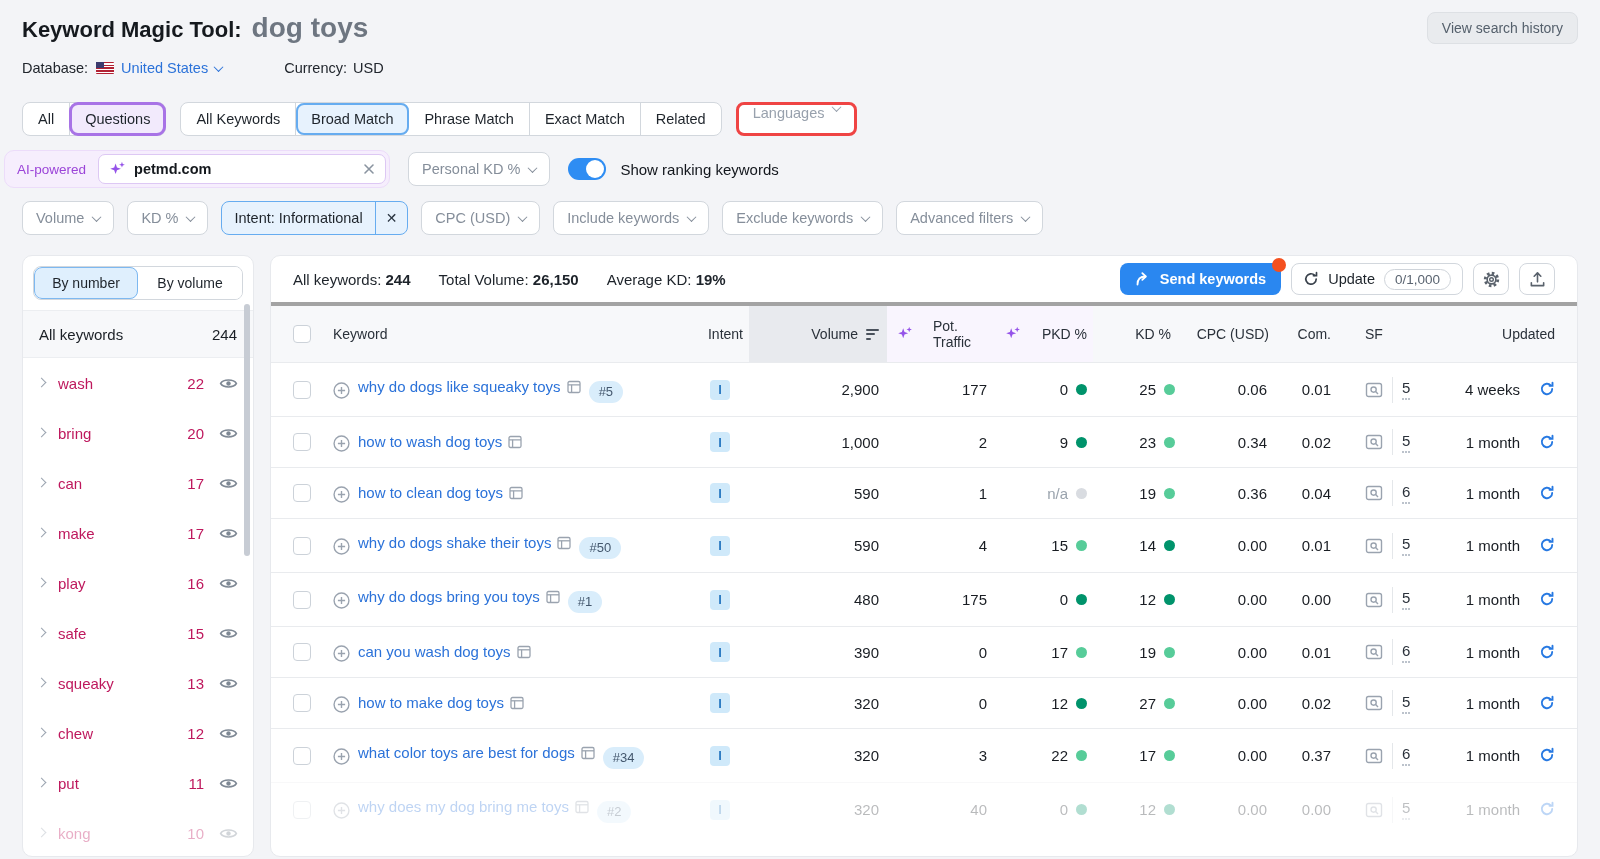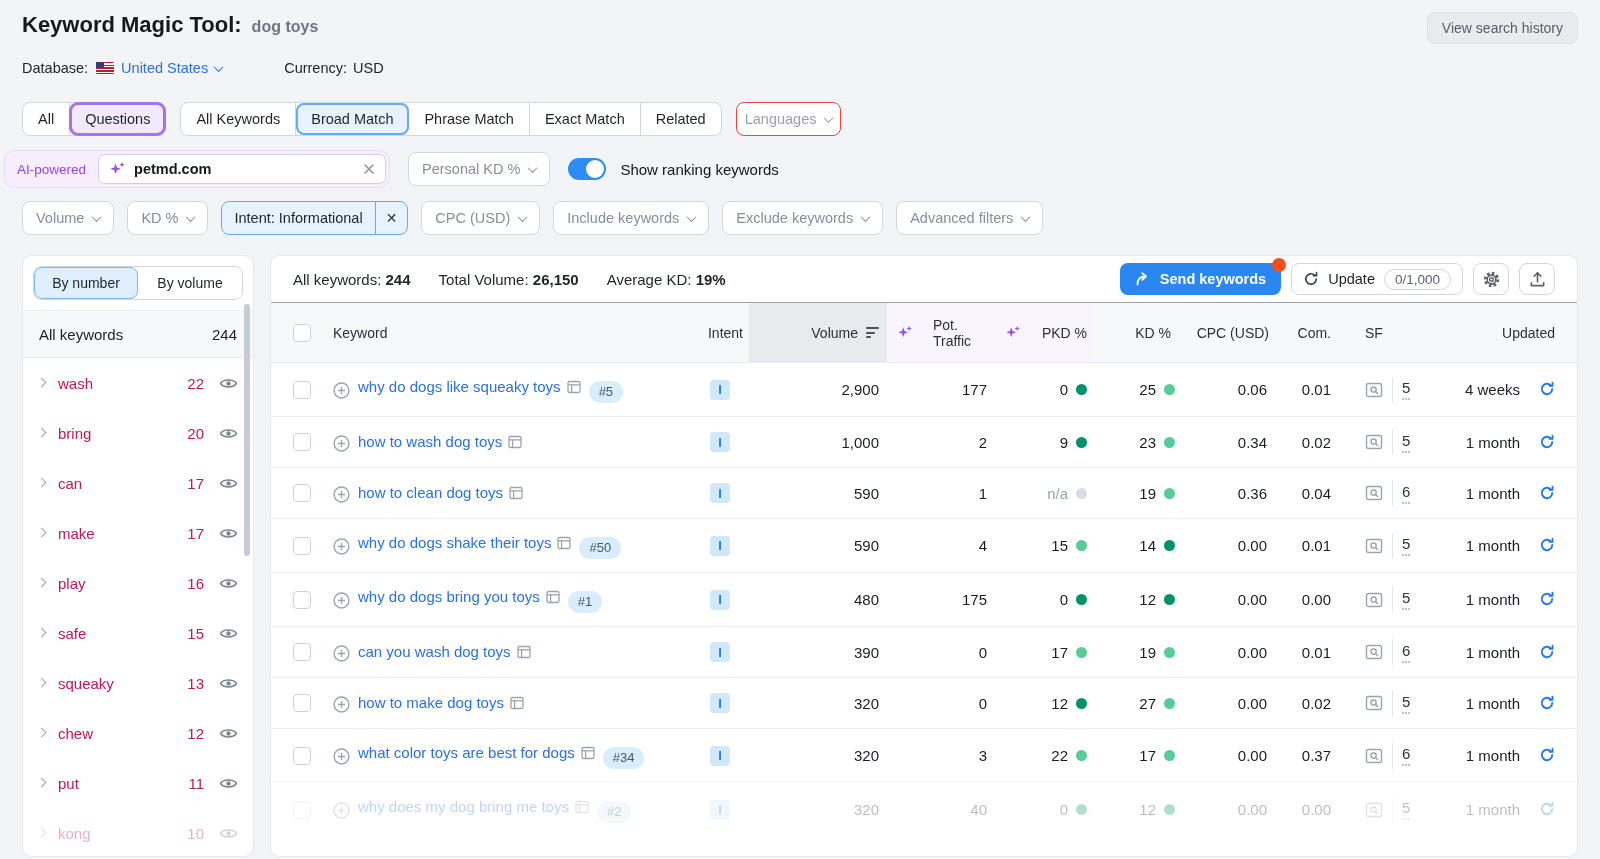--- a/index.html
+++ b/index.html
@@ -4,21 +4,21 @@
 <style>
   * { margin:0; padding:0; box-sizing:border-box; }
   html,body { width:1600px; height:859px; }
   body { font-family:"Liberation Sans", sans-serif; background:#f3f4f7; overflow:hidden; }
   .page { width:1600px; height:859px; position:relative; overflow:hidden; }
 
   
   .header { padding:12px 22px 0 22px; }
   .title-row { display:flex; justify-content:space-between; align-items:flex-start; }
   .title { font-size:22px; font-weight:bold; color:#15191e; }
-  .query { font-size:16px; font-weight:bold; color:#6e7681; margin-left:10px; }
+  .query { font-size:28px; font-weight:bold; color:#6e7681; margin-left:10px; }
   .vsh-btn { background:#e9ebee; border:1px solid #dde0e4; border-radius:8px; padding:7px 14px;
              font-size:14px; color:#55606c; cursor:pointer; }
   .meta-row { margin-top:16px; display:flex; align-items:center; font-size:14.5px; color:#21262d; }
   .meta-row .lbl { margin-right:8px; }
   .flag { position:relative; width:18px; height:12px; display:inline-block; margin-right:7px;
           background:repeating-linear-gradient(#b22234 0 1.4px,#fff 1.4px 2.7px); border-radius:1px; }
   .flag::after { content:""; position:absolute; left:0; top:0; width:8px; height:6px; background:#3c3b6e; }
   .db-link { color:var(--link-blue); display:flex; align-items:center; gap:7px; cursor:pointer; }
   .chev { display:inline-block; width:7px; height:7px; border-right:1.8px solid currentColor;
           border-bottom:1.8px solid currentColor; transform:rotate(45deg) translate(-1px,-1px); }
@@ -26,22 +26,22 @@
   .currency { margin-left:62px; display:flex; gap:6px; }
 
   
   .tabs-row { margin-top:26px; padding:0 22px; display:flex; gap:14px; }
   .seg { display:flex; background:#fff; border:1px solid #d2d7dd; border-radius:8px; height:34px; }
   .seg .tab { border:none; background:transparent; padding:0 15px; font-size:14.5px; color:#1e242b;
               cursor:pointer; border-right:1px solid #d2d7dd; display:flex; align-items:center; font-family:inherit; }
   .seg .tab:last-child { border-right:none; }
   .tab.q-active { background:#f2eafc; outline:3px solid var(--purple-border); outline-offset:-2px; border-radius:8px; }
   .tab.b-active { background:var(--tab-active-bg); outline:2px solid var(--tab-active-border); outline-offset:-2px; border-radius:8px; }
-  .lang-btn { display:flex; align-items:center; gap:9px; background:#fff; border:1px solid #ef4444;
-              border-radius:8px; height:34px; padding:0 8px; font-size:14.5px; color:#98a1ad; cursor:pointer; }
+  .lang-btn { display:flex; align-items:flex-start; gap:9px; background:#fff; border:3px solid #ef4444;
+              border-radius:8px; height:34px; padding:0 14px; font-size:14.5px; color:#98a1ad; cursor:pointer; }
 
   
   .ai-row { margin-top:14px; padding:0 4px; display:flex; align-items:center; gap:18px; }
   .ai-wrap { display:flex; align-items:center; background:#f6eefd; border:1px solid #ecdcfa;
              border-radius:10px; padding:3px 3px 3px 0; height:38px; }
   .ai-label { padding:0 12px; font-size:13.5px; color:var(--purple-text); }
   .ai-input-box { width:288px; height:30px; background:#fff; border:1px solid #ddc8f4; border-radius:7px;
                   display:flex; align-items:center; padding:0 10px; gap:8px; }
   .ai-input-box input { border:none; outline:none; flex:1; font-size:14.5px; font-weight:bold; color:#15191e;
                         font-family:inherit; background:transparent; }
@@ -92,21 +92,21 @@
               cursor:pointer; font-family:inherit; }
   .send-dot { position:absolute; top:-5px; right:-5px; width:14px; height:14px; border-radius:50%; background:var(--red-dot); }
   .update-btn { display:flex; align-items:center; gap:9px; background:#fff; border:1px solid #d2d7dd; border-radius:8px;
                 height:32px; padding:0 11px; font-size:14.5px; color:#1d232a; cursor:pointer; font-family:inherit; }
   .quota-pill { border:1px solid #cfd4da; border-radius:12px; padding:2px 10px; font-size:13.5px; color:#5a6470; }
   .icon-btn { width:36px; height:32px; border:1px solid #d2d7dd; background:#fff; border-radius:8px;
               display:flex; align-items:center; justify-content:center; cursor:pointer; }
 
   .grid-row { display:grid; grid-template-columns:40px minmax(0,1fr) 58px 138px 108px 98px 82px 100px 62px 92px 126px;
               align-items:center; padding:0 22px; }
-  .thead { height:60px; background:#f7f8fa; border-top:1px solid #a3a3a3; font-size:14px; color:#2a313a; flex-shrink:0; }
+  .thead { height:60px; background:#f7f8fa; border-top:4px solid #a3a3a3; font-size:14px; color:#2a313a; flex-shrink:0; }
   .th { display:flex; align-items:center; height:100%; }
   .th-right { justify-content:flex-end; text-align:right; }
   .th-volume { background:#e8eaee; justify-content:flex-end; gap:8px; padding-right:8px; }
   .th-ai { background:#f9f5fe; justify-content:space-between; padding:0 6px 0 10px; text-align:left; }
   .checkbox { width:18px; height:18px; border:1.5px solid #ccd2d9; border-radius:4px; background:#fff; cursor:pointer; }
 
   .tbody { flex:1; overflow:hidden; }
   .trow { min-height:51px; border-top:1px solid #e9ebee; font-size:15px; color:#191d23; }
   .trow.faded { opacity:.3; }
   .kw-cell { display:flex; align-items:center; gap:8px; padding:13px 0; line-height:1.45; }

